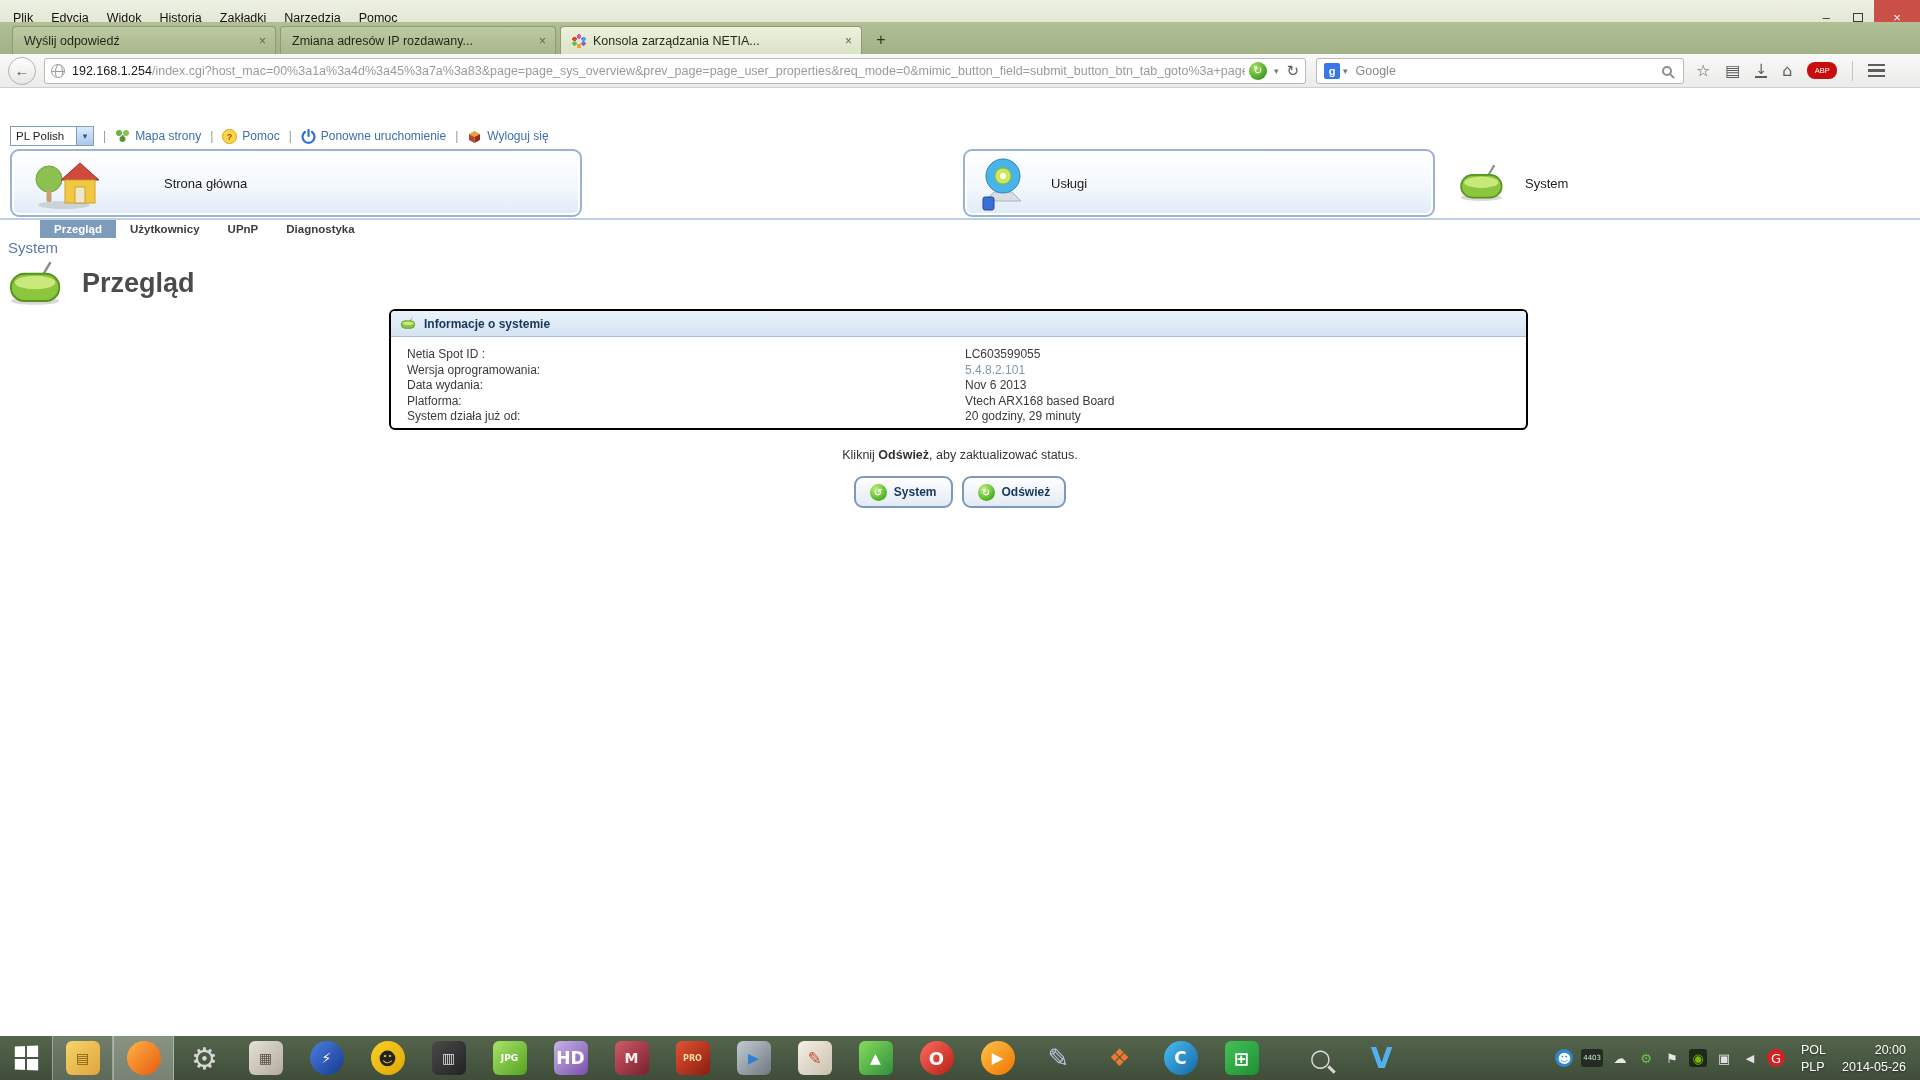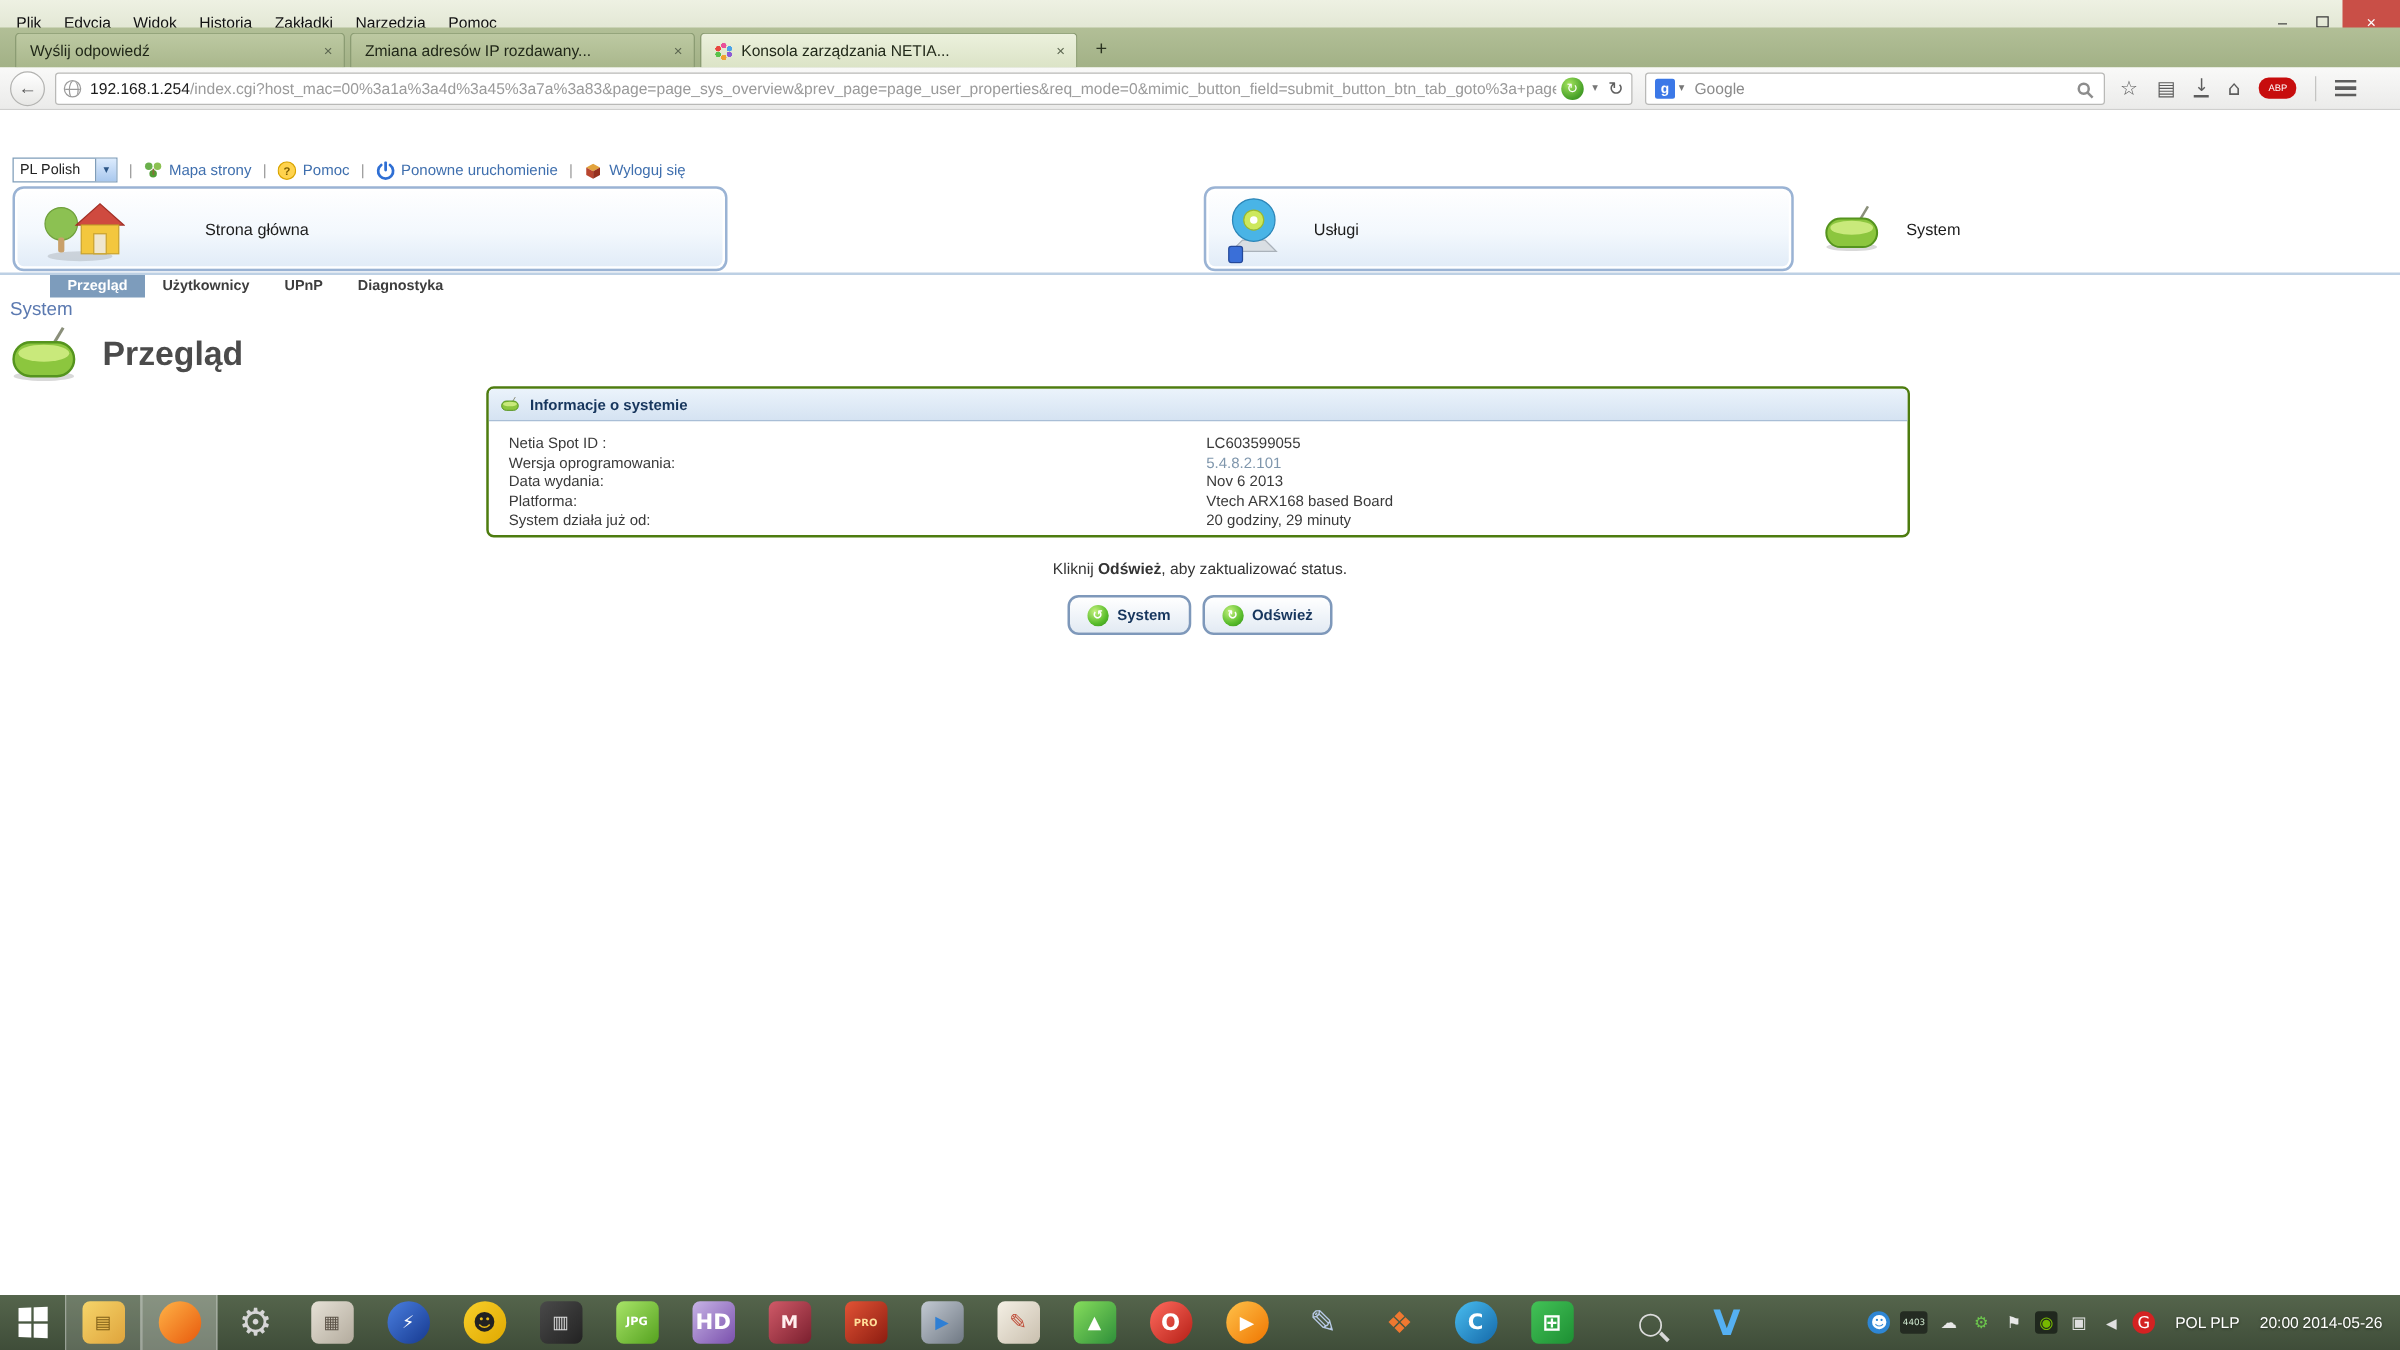--- a/index.html
+++ b/index.html
@@ -67,21 +67,21 @@
 .nb2{left:487px;width:473px}.nb2 svg{margin-left:16px}.nb2 .lbl{margin-left:18px}
 .nb3{left:963px;width:472px}.nb3 svg{margin-left:12px}.nb3 .lbl{margin-left:24px}
 .nb4{left:1443px;width:470px;border-color:transparent;background:#fff;box-shadow:none}
 .nb4 svg{margin-left:12px}.nb4 .lbl{margin-left:16px}
 .subtabs{position:absolute;top:130px;left:0;right:0;height:20px;border-top:2px solid #bdd0e4;display:flex;padding-left:40px;background:#fff}
 .subtab{display:flex;align-items:center;padding:0 14px;font-size:11.5px;font-weight:bold;color:#3d3d3d;cursor:pointer}
 .subtab.active{background:#7d9cbc;color:#fff}
 .breadcrumb{position:absolute;top:151px;left:8px;font-size:15px;color:#5b79b0}
 .pagehead{position:absolute;top:172px;left:6px;display:flex;align-items:center;gap:14px}
 .pagehead h1{font-size:27px;color:#4b4b4b;font-weight:bold}
-.panel{position:absolute;left:389px;top:221px;width:1139px;border:2px solid #4d7c0f;border-radius:6px;overflow:hidden;background:#fff}
+.panel{position:absolute;left:389px;top:221px;width:1139px;border:2px solid #000000;border-radius:6px;overflow:hidden;background:#fff}
 .panelhead{height:26px;background:linear-gradient(#ebf3fb,#d5e3f2);border-bottom:1px solid #a9bed6;display:flex;align-items:center;gap:7px;padding-left:9px;font-size:12px;font-weight:bold;color:#17365d}
 .panelbody{padding:10px 0 3px}
 .inforow{position:relative;height:15.5px;font-size:12px;color:#3a3a3a}
 .inforow .lbl{position:absolute;left:16px}
 .inforow .val{position:absolute;left:574px}
 .inforow .val.muted{color:#7f96ac}
 .hint{position:absolute;top:360px;left:0;right:0;text-align:center;font-size:12.5px;color:#333}
 .btnrow{position:absolute;top:388px;left:0;right:0;display:flex;justify-content:center;gap:9px}
 .abtn{height:32px;border:2px solid #7e98ba;border-radius:9px;background:linear-gradient(#ffffff,#e2eaf3);display:flex;align-items:center;gap:7px;padding:0 14px;font-size:12px;font-weight:bold;color:#17365d;font-family:inherit;cursor:pointer}
 .gball{width:17px;height:17px;border-radius:50%;background:radial-gradient(circle at 35% 30%,#c4f07e,#59bd2b 60%,#2f8d19);color:#fff;font-size:10px;display:flex;align-items:center;justify-content:center;font-family:"DejaVu Sans",sans-serif}
@@ -92,21 +92,21 @@
 .winlogo i{background:#fff}
 .tbapps{display:flex;align-items:center;height:100%}
 .tb-slot{width:61px;height:44px;display:flex;align-items:center;justify-content:center;cursor:pointer}
 .tb-slot.open{background:rgba(255,255,255,.16);border-left:1px solid rgba(255,255,255,.35);border-right:1px solid rgba(255,255,255,.35)}
 .tb-slot.active{background:rgba(255,255,255,.3)}
 .tb-app{width:34px;height:34px;border-radius:6px;display:flex;align-items:center;justify-content:center;font-weight:bold;font-family:"DejaVu Sans",sans-serif;position:relative}
 .tb-app[data-name="taskbar-app-search-pro2"]::after{content:"";position:absolute;width:9px;height:3px;background:#d8d8d8;transform:rotate(45deg);right:2px;bottom:4px}
 .tray{margin-left:auto;display:flex;align-items:center;gap:8px}
 .tray-ic{min-width:18px;height:18px;display:flex;align-items:center;justify-content:center;font-size:13px;border-radius:3px;font-family:"DejaVu Sans",sans-serif;cursor:pointer}
 .clock{margin:0 14px 0 16px;display:flex;gap:16px;color:#fff;font-size:12.5px;cursor:pointer;text-shadow:0 1px 2px rgba(0,0,0,.5)}
-.clkcol{display:flex;flex-direction:row;gap:3px;line-height:14px}
+.clkcol{display:flex;flex-direction:column;gap:3px;line-height:14px}
 .clkcol.right{align-items:flex-end}
 </style>
 </head>
 <body>
 
 <div class="screen" data-name="screen">
 
   <div class="titlebar" data-name="title-bar">
     <div class="menubar" data-name="menu-bar">
         <span class="menu-item" data-name="menu-plik">Plik</span>

